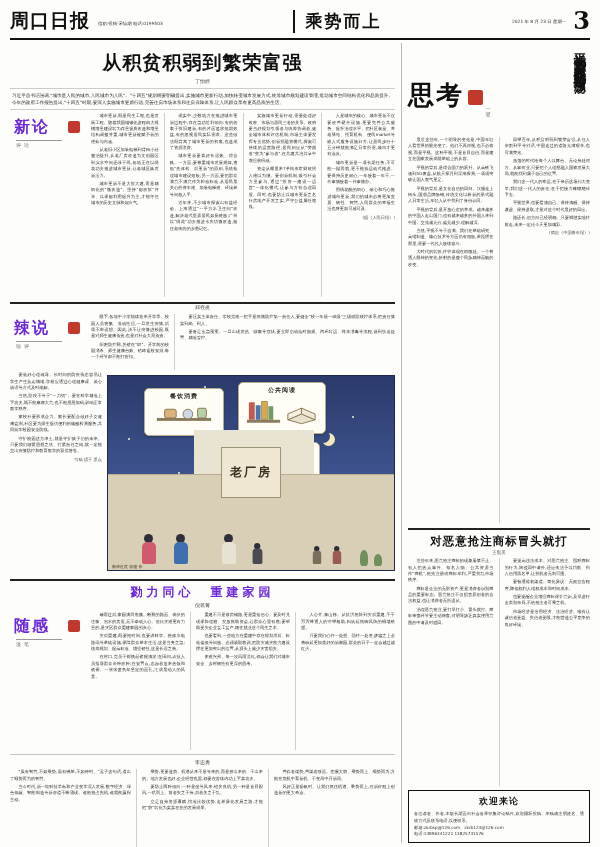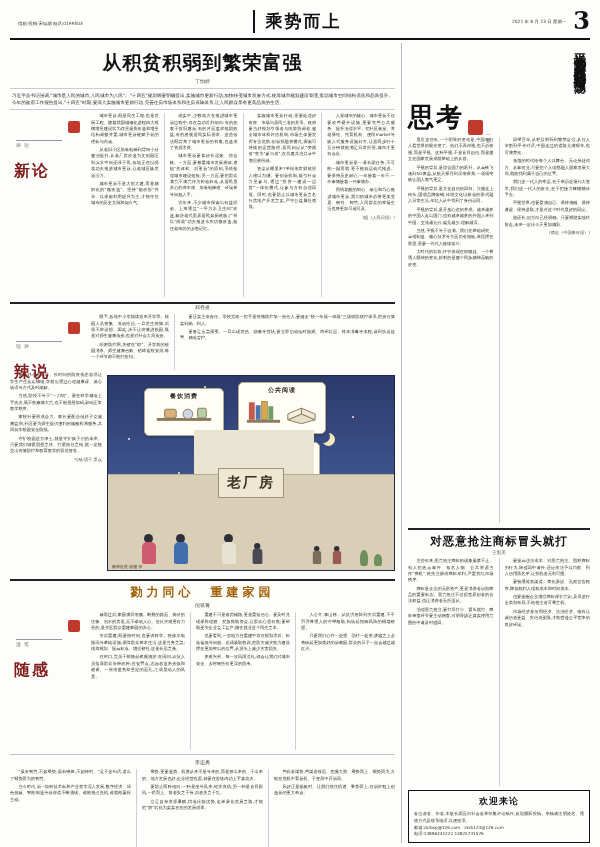--- a/index.html
+++ b/index.html
@@ -157,25 +157,24 @@
     width: 72px;
     height: 34px;
     position: relative;
     flex: 0 0 72px;
     margin: 2px 4px 2px 0;
   }
   .stamp .zi {
     font-family: Liberation Sans, sans-serif;
     font-size: 16px;
     font-weight: bold;
-    color: #7f1d1d;
+    color: #6d28d9;
     position: absolute;
     left: 4px; top: 2px;
     letter-spacing: 2px;
-    margin-top: 44px;
   }
   .stamp .sub {
     position: absolute;
     left: 6px; bottom: 1px;
     font-size: 5px;
     letter-spacing: 3px;
     color: #777;
     border-top: 1px solid #999;
     padding-top: 1px;
     width: 46px;
@@ -200,21 +199,21 @@
     letter-spacing: 1px;
     color: #111;
   }
   .headline-sub2 {
     font-family: "DejaVu Serif", "Liberation Serif", serif;
     font-size: 12px;
     font-weight: bold;
     text-align: center;
     margin: 3px 0 1px 0;
     letter-spacing: 4px;
-    color: #a16207;
+    color: #6d28d9;
   }
 
   
   .illus {
     width: 100%;
     height: 196px;
     position: relative;
     background: linear-gradient(#2b3a6b, #3f5590 55%, #6f7fae);
     border: 1px solid #20284a;
     overflow: hidden;
@@ -264,43 +263,43 @@
     letter-spacing: 1px;
   }
   .bubble .art {
     position: absolute;
     left: 6px; right: 6px; top: 15px; bottom: 5px;
   }
   .factory-label {
     position: absolute;
     left: 50%; transform: translateX(-50%);
     bottom: 72px;
-    font-size: 14px;
+    font-size: 12px;
     font-weight: bold;
     color: #3a3223;
     background: #efe7d1;
     border: 1px solid #9c9378;
-    padding: 5px 8px;
+    padding: 16px 8px;
     letter-spacing: 2px;
   }
   .person { position: absolute; bottom: 6px; }
   .person .head { width: 9px; height: 9px; border-radius: 50%; }
   .person .body { width: 14px; height: 22px; border-radius: 5px 5px 2px 2px; margin-top: -1px; margin-left: -2px; }
   .tree { position: absolute; bottom: 4px; width: 8px; height: 16px; background: #6f8f5c; border-radius: 50% 50% 30% 30%; }
   .illus-credit {
     position: absolute;
     left: 4px; bottom: 1px;
     font-size: 4px;
     color: #3b3524;
   }
 
   
   .think-head {
     display: flex;
-    align-items: flex-end;
+    align-items: center;
     height: 92px;
     position: relative;
   }
   .think-stamp {
     font-family: "DejaVu Serif", "Liberation Serif", serif;
     font-size: 26px;
     font-weight: bold;
     color: #111;
     letter-spacing: 2px;
     margin-top: 12px;
@@ -367,20 +366,21 @@
     color: #555;
     margin-bottom: 3px;
   }
 </style>
 </head>
 <body>
 
 <div class="page">
 
   <div class="masthead">
+    <div class="logo">周口日报</div>
     <div class="masthead-meta">信箱:投稿·宋情期  电话:0199503</div>
     <div class="masthead-center">
       <div class="section-title">乘势而上</div>
     </div>
     <div class="masthead-right">
       <div class="issue-meta">2021 年 8 月 23 日  星期一</div>
       <div class="page-num">3</div>
     </div>
   </div>
 

